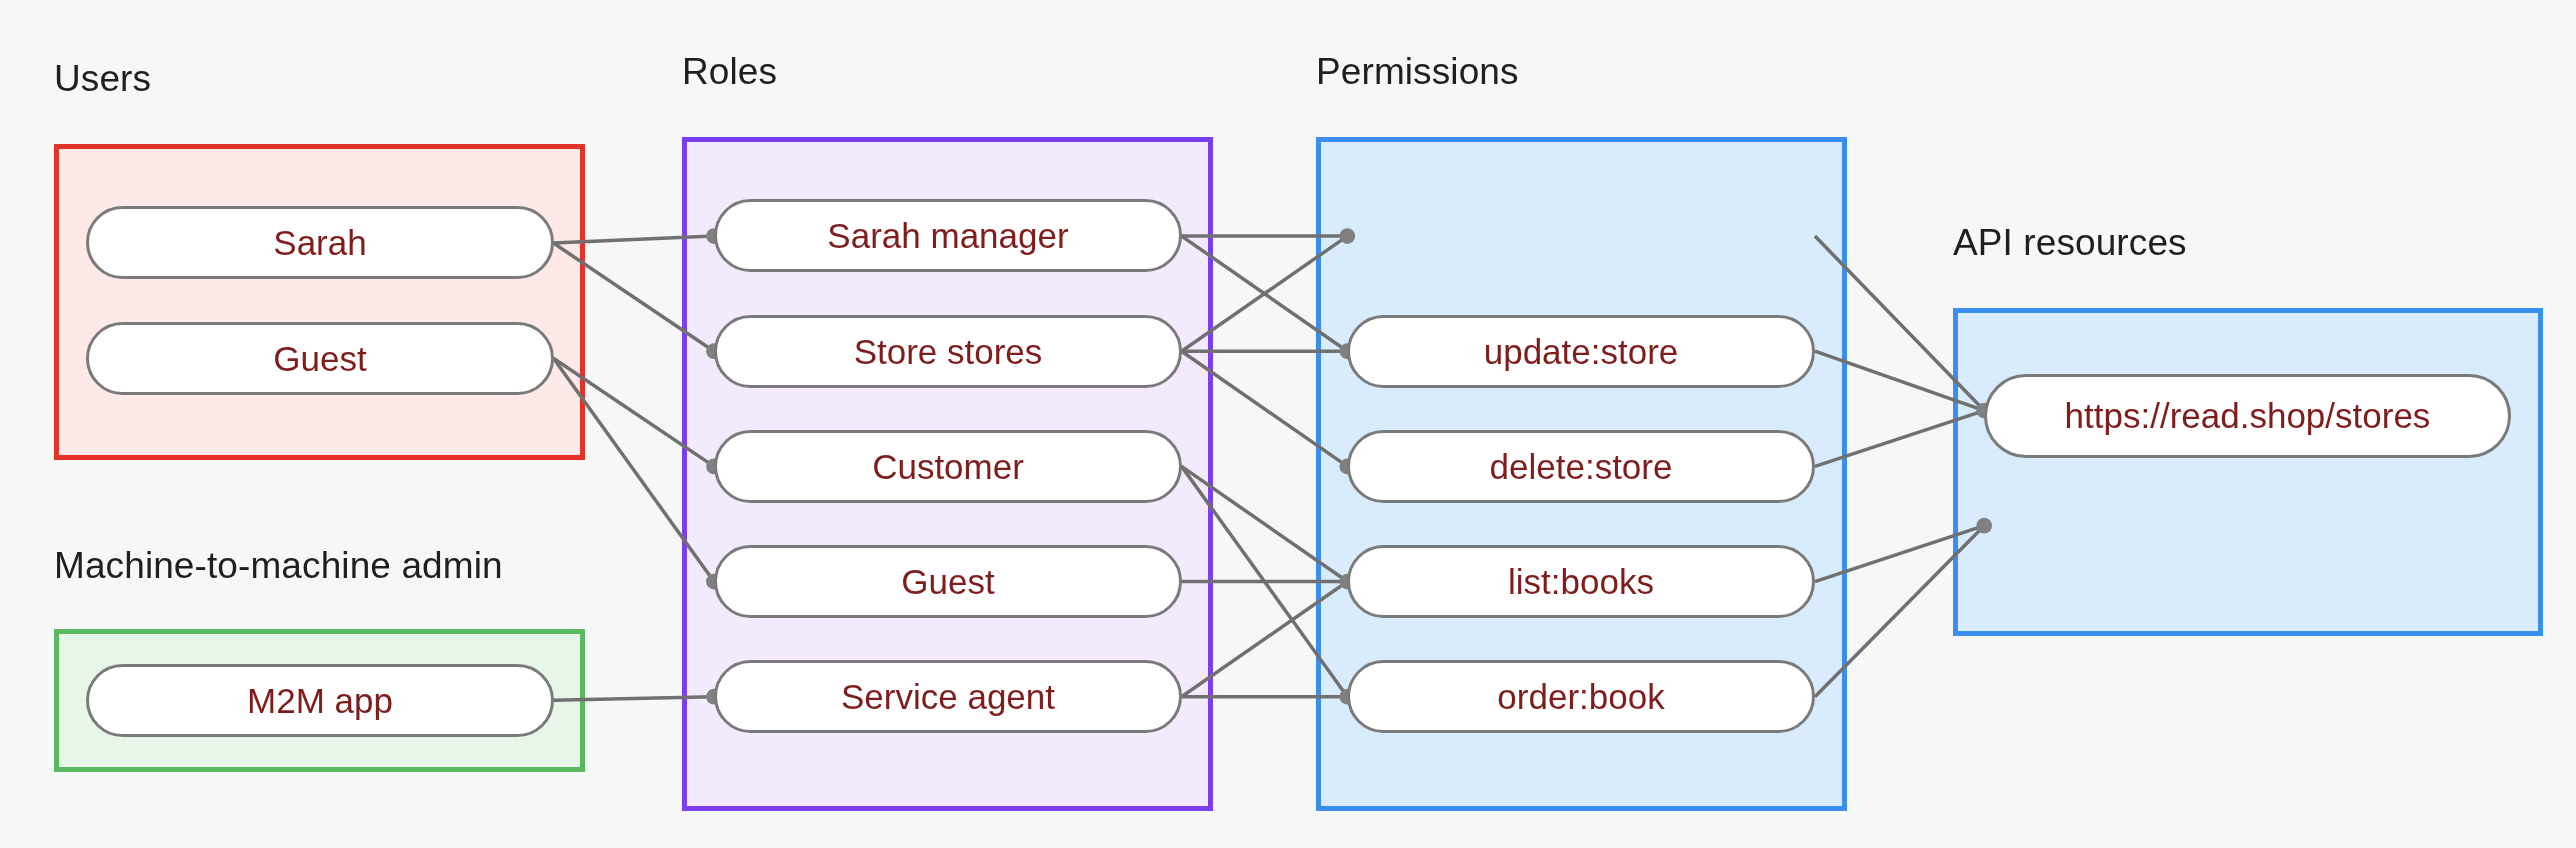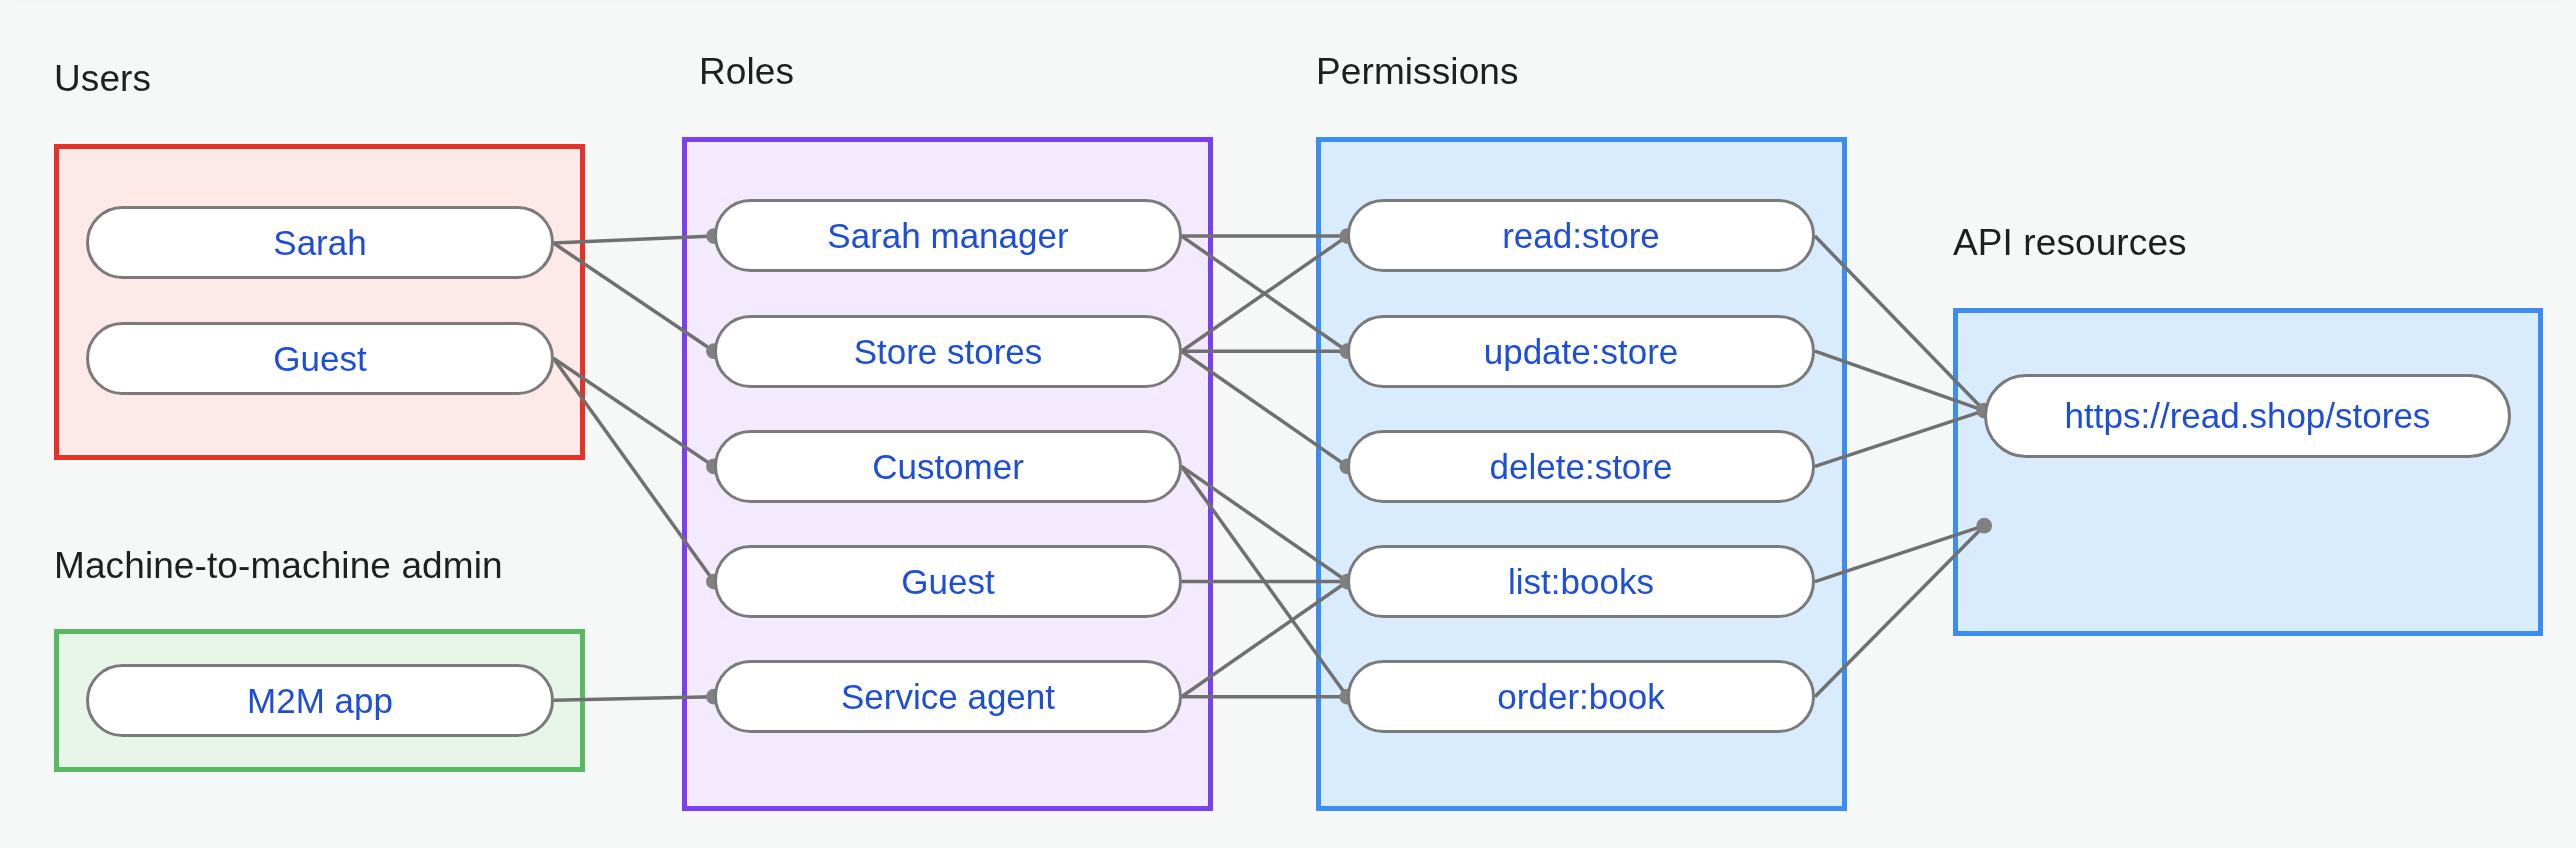--- a/index.html
+++ b/index.html
@@ -34,36 +34,36 @@
     box-sizing: border-box;
   }
   #users-box   { left: 54px;  top: 140px; width: 531px;  height: 316px; border-color: #e53228; background: #fdeae8; }
   #m2m-box     { left: 54px;  top: 625px; width: 531px;  height: 143px; border-color: #5ab863; background: #e8f6e9; }
   #roles-box   { left: 682px; top: 133px; width: 531px;  height: 674px; border-color: #7b3ff2; background: #f3eafd; }
   #perms-box   { left: 1316px;top: 133px; width: 531px;  height: 674px; border-color: #3b8ef0; background: #d9ecfd; }
   #api-box     { left: 1953px;top: 304px; width: 590px;  height: 328px; border-color: #3b8ef0; background: #d9ecfd; }
 
   #users-label { left: 54px;  top: 54px; }
   #m2m-label   { left: 54px;  top: 541px; }
-  #roles-label { left: 682px; top: 47px; margin-left: 17px; }
+  #roles-label { left: 682px; top: 47px; }
   #perms-label { left: 1316px;top: 47px; }
   #api-label   { left: 1953px;top: 218px; }
 
   
   .node {
     position: absolute;
     box-sizing: border-box;
     background: #ffffff;
     border: 3.5px solid #7a7a7a;
     border-radius: 52px;
     display: flex;
     align-items: center;
     justify-content: center;
     font-size: 35px;
-    color: #1d4ed8;
+    color: #7f1d1d;
     z-index: 4;
     white-space: nowrap;
   }
   .node.user   { left: 86px;  width: 468px; height: 73px; }
   .node.role   { left: 714px; width: 468px; height: 73px; }
   .node.perm   { left: 1347px;width: 468px; height: 73px; }
   .node.api    { left: 1984px;width: 527px; height: 84px; }
 
   
   #edges {
@@ -144,23 +144,20 @@
   </div>
   <div class="node role" style="top:541px">
     <span>Guest</span>
   </div>
   <div class="node role" style="top:656px">
     <span>Service agent</span>
   </div>
 
   <div class="group-label" id="perms-label">Permissions</div>
   <div class="group-box" id="perms-box"></div>
-  <div class="node perm" style="top:195px">
-    <span>read:store</span>
-  </div>
   <div class="node perm" style="top:311px">
     <span>update:store</span>
   </div>
   <div class="node perm" style="top:426px">
     <span>delete:store</span>
   </div>
   <div class="node perm" style="top:541px">
     <span>list:books</span>
   </div>
   <div class="node perm" style="top:656px">

